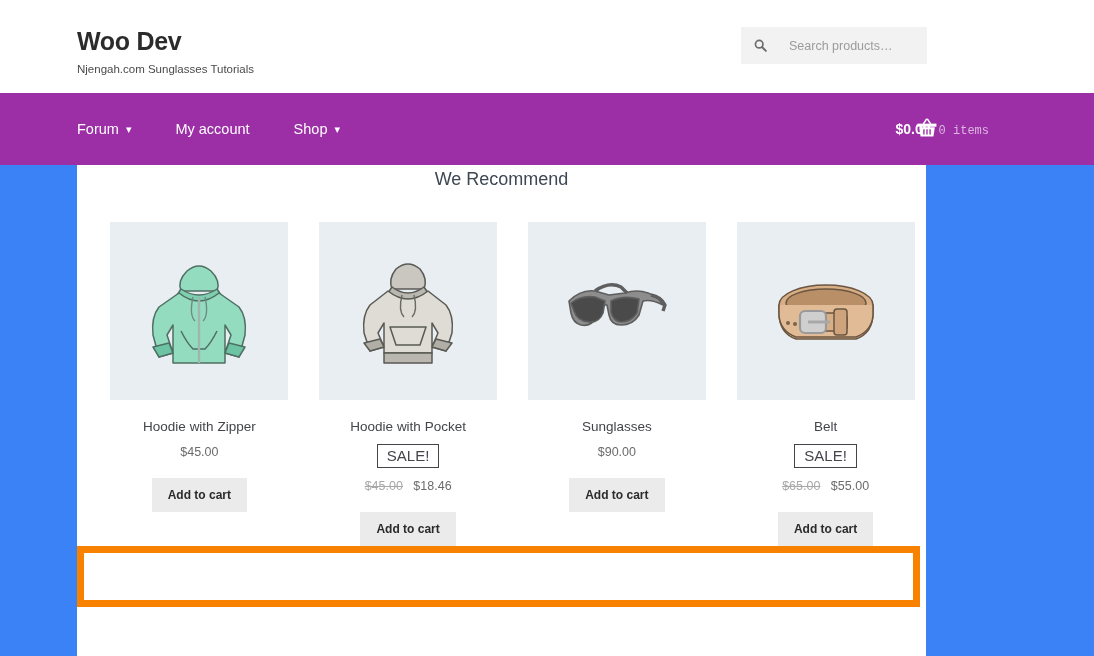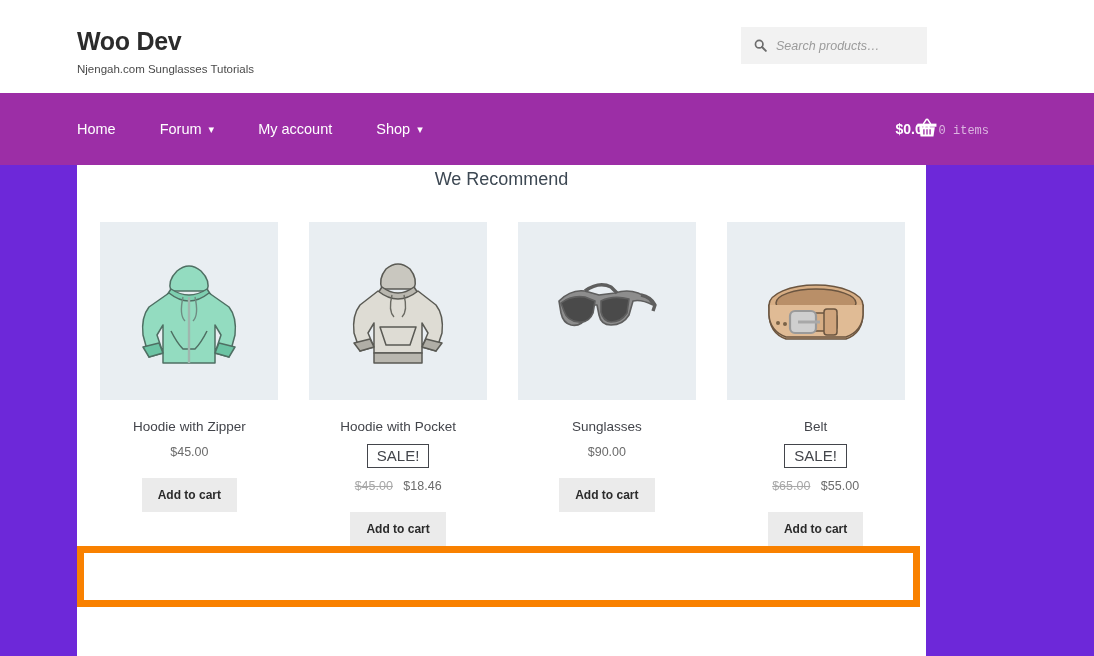--- a/index.html
+++ b/index.html
@@ -3,21 +3,21 @@
 <meta charset="utf-8">
 <style>
   * { box-sizing: border-box; }
   html, body {
     margin: 0; padding: 0;
     width: 1094px; height: 656px;
     background: #f1f1f1;
     font-family: "Liberation Sans", sans-serif;
     overflow: hidden;
   }
-  .page { position: relative; width: 1094px; height: 656px; background: #6d28d9; }
+  .page { position: relative; width: 1094px; height: 656px; background: #3b82f6; }
 
   
   .masthead {
     position: absolute; top: 0; left: 0; width: 1094px; height: 93px;
     background: #ffffff;
   }
   .brand { position: absolute; left: 77px; top: 28px; }
   .site-title {
     font-size: 25px; font-weight: bold; color: #2b2b2b;
     letter-spacing: -0.3px; line-height: 1.1; margin: 0;
@@ -26,21 +26,21 @@
     font-size: 11.5px; color: #4a4a4a; margin-top: 7px; line-height: 1.2;
   }
   .search-box {
     position: absolute; left: 741px; top: 27px; width: 186px; height: 37px;
     background: #f2f2f2; border: 0; display: flex; align-items: center;
   }
   .search-icon { margin-left: 13px; display: flex; align-items: center; color: #6d6d6d; }
   .search-input {
     border: 0; background: transparent; outline: none;
     font-family: "Liberation Sans", sans-serif;
-    font-size: 12.5px; color: #8c8c8c; margin-left: 7px; width: 130px; font-style: italic;
+    font-size: 12.5px; color: #8c8c8c; margin-left: 20px; width: 130px;
   }
   .search-input::placeholder { color: #9b9b9b; }
 
   
   .navbar {
     position: absolute; top: 93px; left: 0; width: 1094px; height: 72px;
     background: #9c2ea6;
   }
   .nav-links {
     position: absolute; left: 77px; top: 0; height: 72px;
@@ -69,21 +69,21 @@
   }
   .section-heading {
     text-align: center; color: #3d4853; font-weight: normal;
     font-size: 18px; margin: 0; line-height: 1;
   }
   .heading-recommend { position: absolute; left: 0; top: 5px; width: 849px; }
   .heading-onsale { position: absolute; left: 0; top: 446px; width: 849px; }
 
   
   .products {
-    position: absolute; left: 8px; top: 57px; width: 835px;
+    position: absolute; left: 18px; top: 57px; width: 835px;
     display: flex; align-items: flex-start;
   }
   .product { width: 208.75px; display: flex; flex-direction: column; align-items: center; }
   .thumb {
     width: 178px; height: 178px; background: #e9eef2;
     display: flex; align-items: center; justify-content: center;
   }
   .product-title {
     margin-top: 19px; font-size: 13.5px; color: #43454b; text-align: center;
   }
@@ -122,23 +122,20 @@
           <circle cx="6.4" cy="6.4" r="4.6" fill="none" stroke="#6d6d6d" stroke-width="2.1"></circle>
           <line x1="9.9" y1="9.9" x2="14.6" y2="14.6" stroke="#6d6d6d" stroke-width="2.4" stroke-linecap="round"></line>
         </svg>
       </span>
       <input class="search-input" type="text" placeholder="Search products…" style="">
     </div>
   </div>
 
   <div class="navbar">
     <div class="nav-links">
-      <div class="nav-item">
-        <span>Home</span>
-      </div>
       <div class="nav-item">
         <span>Forum</span>
         <span class="chev">▾</span>
       </div>
       <div class="nav-item">
         <span>My account</span>
       </div>
       <div class="nav-item">
         <span>Shop</span>
         <span class="chev">▾</span>

